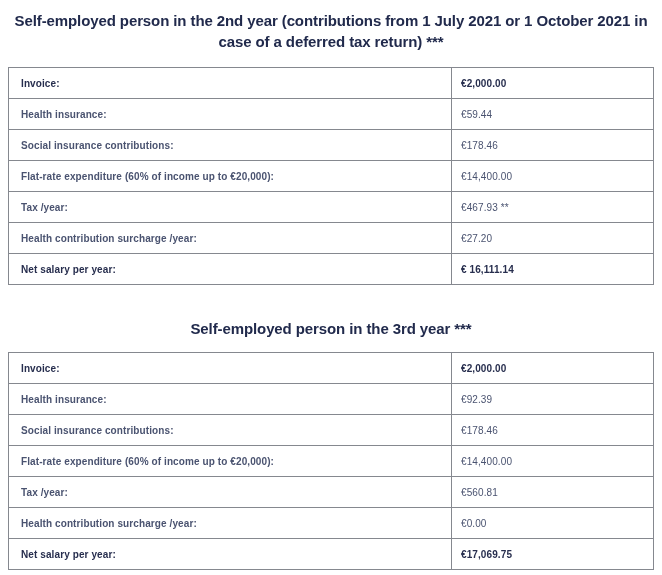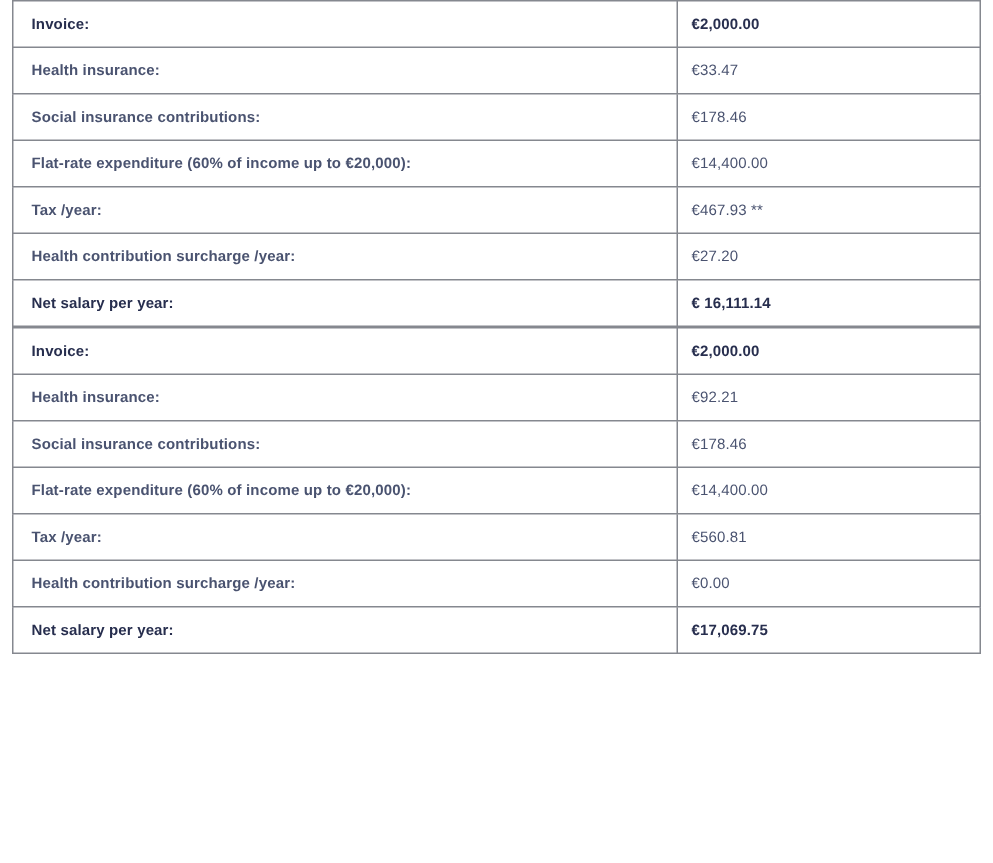--- a/index.html
+++ b/index.html
@@ -60,30 +60,31 @@
   table.summary-table tr.bold-row td {
     font-weight: bold;
     color: #272e4e;
   }
 </style>
 </head>
 <body>
 
 <div class="page">
 
+  <div class="table-title title-1">Self-employed person in the 2nd year (contributions from 1 July 2021 or 1 October 2021 in case of a deferred tax return) ***</div>
 
   <table class="summary-table">
     <tbody>
       <tr class="bold-row">
         <td class="label-cell">Invoice:</td>
         <td class="value-cell">€2,000.00</td>
       </tr>
       <tr>
         <td class="label-cell">Health insurance:</td>
-        <td class="value-cell">€33.47</td>
+        <td class="value-cell">€59.44</td>
       </tr>
       <tr>
         <td class="label-cell">Social insurance contributions:</td>
         <td class="value-cell">€178.46</td>
       </tr>
       <tr>
         <td class="label-cell">Flat-rate expenditure (60% of income up to €20,000):</td>
         <td class="value-cell">€14,400.00</td>
       </tr>
       <tr>
@@ -94,30 +95,31 @@
         <td class="label-cell">Health contribution surcharge /year:</td>
         <td class="value-cell">€27.20</td>
       </tr>
       <tr class="bold-row">
         <td class="label-cell">Net salary per year:</td>
         <td class="value-cell">€ 16,111.14</td>
       </tr>
     </tbody>
   </table>
 
+  <div class="table-title title-2">Self-employed person in the 3rd year ***</div>
 
   <table class="summary-table">
     <tbody>
       <tr class="bold-row">
         <td class="label-cell">Invoice:</td>
         <td class="value-cell">€2,000.00</td>
       </tr>
       <tr>
         <td class="label-cell">Health insurance:</td>
-        <td class="value-cell">€92.21</td>
+        <td class="value-cell">€92.39</td>
       </tr>
       <tr>
         <td class="label-cell">Social insurance contributions:</td>
         <td class="value-cell">€178.46</td>
       </tr>
       <tr>
         <td class="label-cell">Flat-rate expenditure (60% of income up to €20,000):</td>
         <td class="value-cell">€14,400.00</td>
       </tr>
       <tr>

